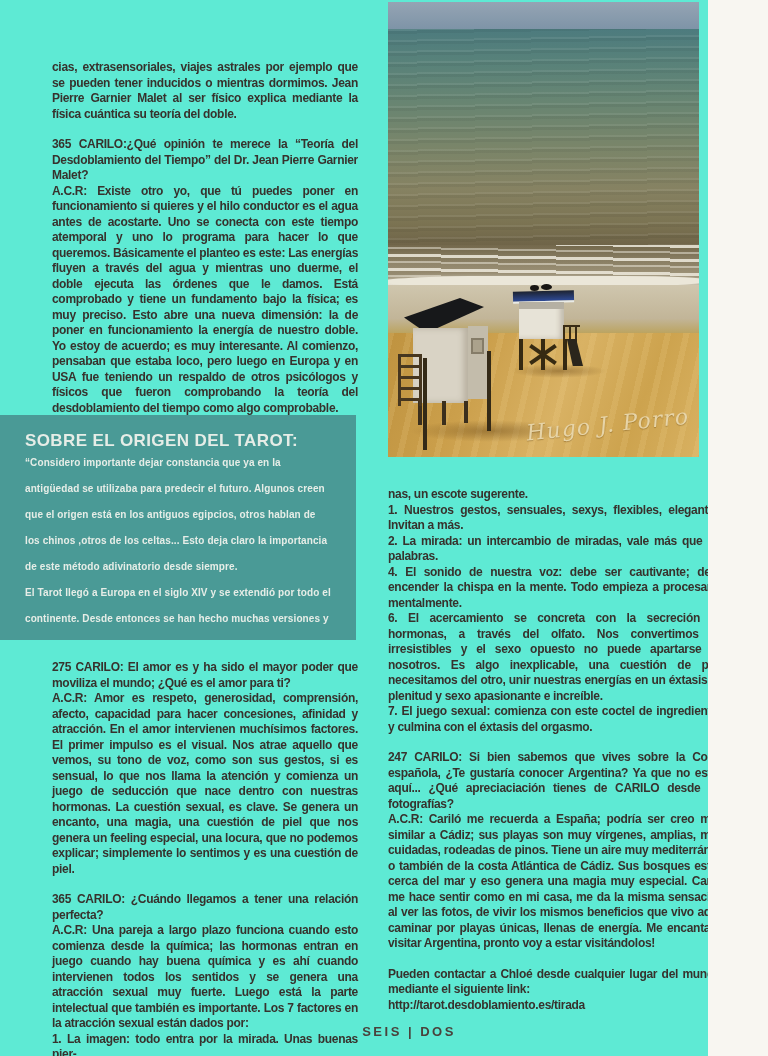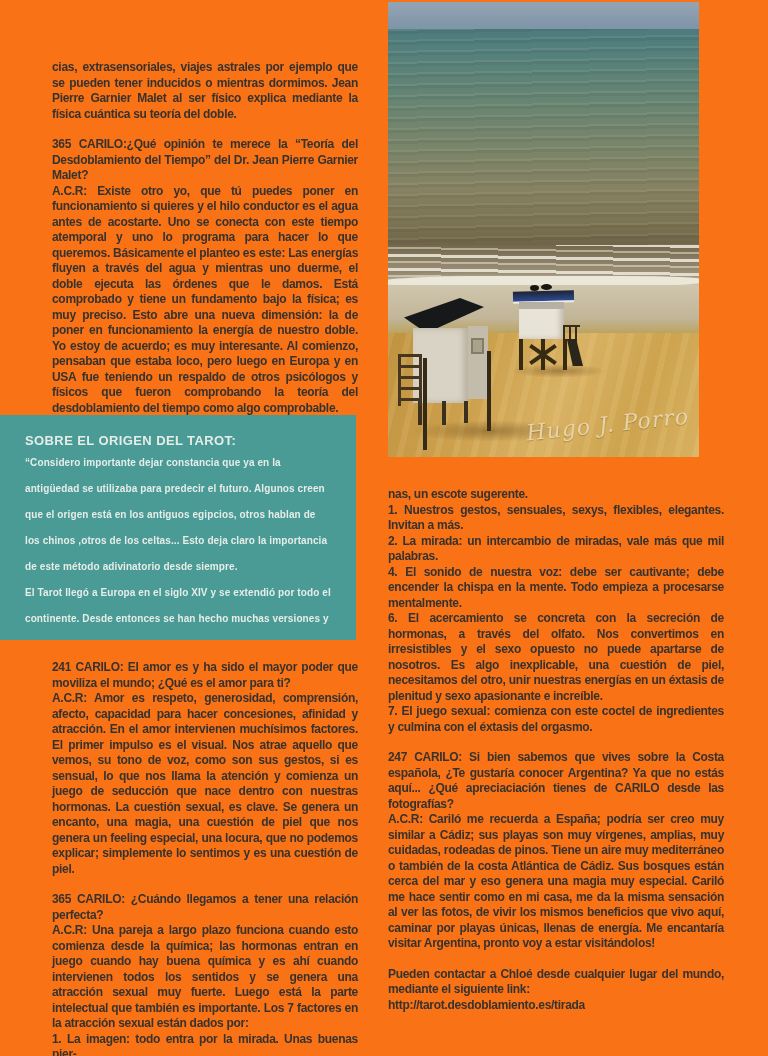--- a/index.html
+++ b/index.html
@@ -1,31 +1,31 @@
 <!DOCTYPE html>
 <html lang="es"><head>
 <meta charset="utf-8">
 <style>
   html,body{margin:0;padding:0;}
   body{width:768px;height:1056px;background:#f8f6f1;font-family:"Liberation Sans",sans-serif;}
-  .page{position:relative;width:768px;height:1056px;background:#f97316;overflow:hidden;text-decoration:underline;}
+  .page{position:relative;width:708px;height:1056px;background:#5eead4;overflow:hidden;text-decoration:underline;}
 
   
   .col{position:absolute;color:#37322d;font-size:12px;line-height:15.5px;font-weight:700;
        letter-spacing:-0.3px;text-align:justify;}
   .col p{margin:0;}
   .col p.gap{margin-top:15px;}
   .left-top{left:52px;top:60px;width:306px;}
   .left-bottom{left:52px;top:660px;width:306px;}
   .right-col{left:388px;top:487px;width:336px;}
 
   
   .callout{position:absolute;left:0;top:415px;width:356px;height:225px;background:#4a9a96;
            box-sizing:border-box;padding:16px 24px 0 25px;overflow:hidden;}
-  .callout h2{margin:0;font-size:13px;line-height:19px;letter-spacing:0.4px;color:#e6ede7;font-weight:700;}
+  .callout h2{margin:0;font-size:17px;line-height:19px;letter-spacing:0.4px;color:#e6ede7;font-weight:700;}
   .callout p{margin:0;font-size:10px;line-height:26px;color:#e6ede7;font-weight:700;letter-spacing:0.1px;}
 
   
   .photo{position:absolute;left:388px;top:2px;width:311px;height:455px;margin:0;overflow:hidden;background:#9aa392;}
   .sky{position:absolute;left:0;top:0;width:100%;height:27px;background:linear-gradient(#95a4b4,#7e94a7);}
   .sea{position:absolute;left:0;top:27px;width:100%;height:216px;
        background:linear-gradient(#4d7b7e 0%,#57817a 14%,#688572 34%,#7a8569 55%,#868262 74%,#7b7352 90%,#6f6448 100%);}
   .sea::after{content:"";position:absolute;inset:0;
        background:repeating-linear-gradient(179deg,rgba(255,255,255,0.07) 0 2px,rgba(0,0,0,0.05) 2px 5px,transparent 5px 11px);}
   .surf{position:absolute;left:0;top:243px;width:100%;height:40px;
@@ -141,34 +141,35 @@
     <figcaption class="signature">Hugo J. Porro</figcaption>
   </figure>
 
   <aside class="callout">
     <h2>SOBRE EL ORIGEN DEL TAROT:</h2>
     <p>“Considero importante dejar constancia que ya en la antigüedad se utilizaba para predecir el futuro. Algunos creen que el origen está en los antiguos egipcios, otros hablan de los chinos ,otros de los celtas... Esto deja claro la importancia de este método adivinatorio desde siempre.</p>
     <p>El Tarot llegó a Europa en el siglo XIV y se extendió por todo el continente. Desde entonces se han hecho muchas versiones y no se ha dejado de utilizar nunca. Por algo será...”</p>
   </aside>
 
   <section class="col left-bottom">
-    <p>241 CARILO: El amor es y ha sido el mayor poder que moviliza el mundo; ¿Qué es el amor para ti?</p>
+    <p>275 CARILO: El amor es y ha sido el mayor poder que moviliza el mundo; ¿Qué es el amor para ti?</p>
     <p>A.C.R: Amor es respeto, generosidad, comprensión, afecto, capacidad para hacer concesiones, afinidad y atracción. En el amor intervienen muchísimos factores. El primer impulso es el visual. Nos atrae aquello que vemos, su tono de voz, como son sus gestos, si es sensual, lo que nos llama la atención y comienza un juego de seducción que nace dentro con nuestras hormonas. La cuestión sexual, es clave. Se genera un encanto, una magia, una cuestión de piel que nos genera un feeling especial, una locura, que no podemos explicar; simplemente lo sentimos y es una cuestión de piel.</p>
     <p class="gap">365 CARILO: ¿Cuándo llegamos a tener una relación perfecta?</p>
     <p>A.C.R: Una pareja a largo plazo funciona cuando esto comienza desde la química; las hormonas entran en juego cuando hay buena química y es ahí cuando intervienen todos los sentidos y se genera una atracción sexual muy fuerte. Luego está la parte intelectual que también es importante. Los 7 factores en la atracción sexual están dados por:</p>
     <p>1. La imagen: todo entra por la mirada. Unas buenas pier-</p>
   </section>
 
   <section class="col right-col">
     <p>nas, un escote sugerente.</p>
     <p>1. Nuestros gestos, sensuales, sexys, flexibles, elegantes. Invitan a más.</p>
     <p>2. La mirada: un intercambio de miradas, vale más que mil palabras.</p>
     <p>4. El sonido de nuestra voz: debe ser cautivante; debe encender la chispa en la mente. Todo empieza a procesarse mentalmente.</p>
     <p>6. El acercamiento se concreta con la secreción de hormonas, a través del olfato. Nos convertimos en irresistibles y el sexo opuesto no puede apartarse de nosotros. Es algo inexplicable, una cuestión de piel, necesitamos del otro, unir nuestras energías en un éxtasis de plenitud y sexo apasionante e increíble.</p>
     <p>7. El juego sexual: comienza con este coctel de ingredientes y culmina con el éxtasis del orgasmo.</p>
     <p class="gap">247 CARILO: Si bien sabemos que vives sobre la Costa española, ¿Te gustaría conocer Argentina? Ya que no estás aquí... ¿Qué apreciaciación tienes de CARILO desde las fotografías?</p>
     <p>A.C.R: Cariló me recuerda a España; podría ser creo muy similar a Cádiz; sus playas son muy vírgenes, amplias, muy cuidadas, rodeadas de pinos. Tiene un aire muy mediterráneo o también de la costa Atlántica de Cádiz. Sus bosques están cerca del mar y eso genera una magia muy especial. Cariló me hace sentir como en mi casa, me da la misma sensación al ver las fotos, de vivir los mismos beneficios que vivo aquí, caminar por playas únicas, llenas de energía. Me encantaría visitar Argentina, pronto voy a estar visitándolos!</p>
     <p class="gap">Pueden contactar a Chloé desde cualquier lugar del mundo, mediante el siguiente link:</p>
     <p>http://tarot.desdoblamiento.es/tirada</p>
   </section>
 
+  <footer class="folio">SEIS | DOS</footer>
 
 </div>
 
 </body></html>

